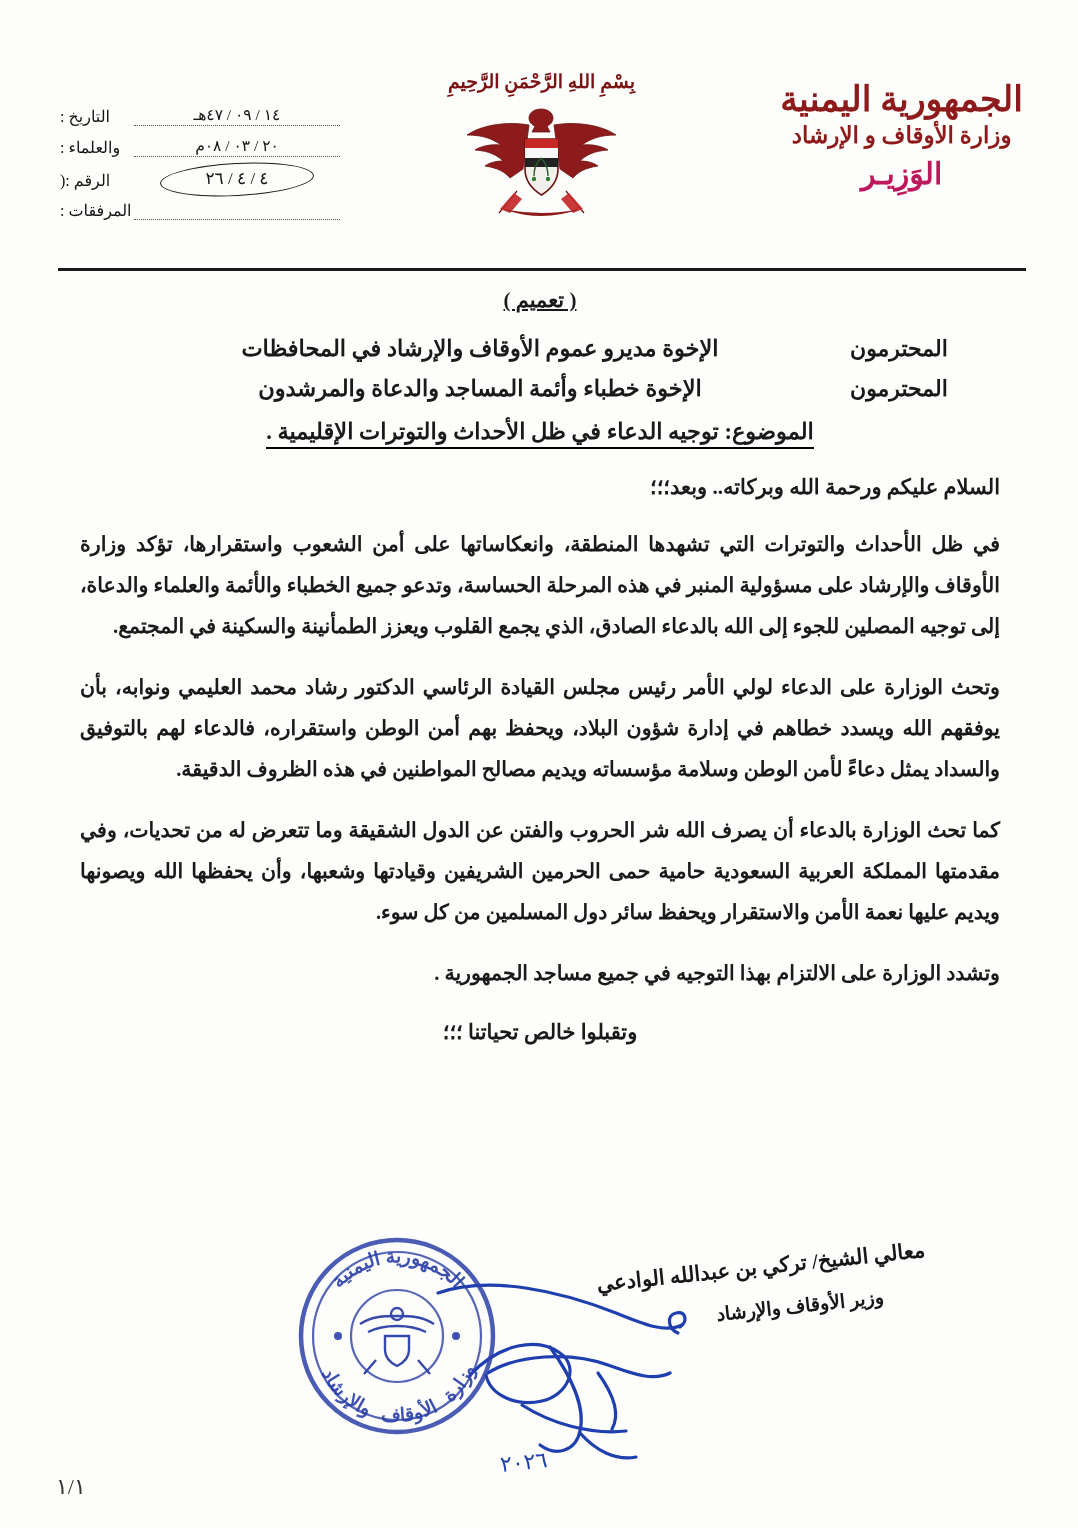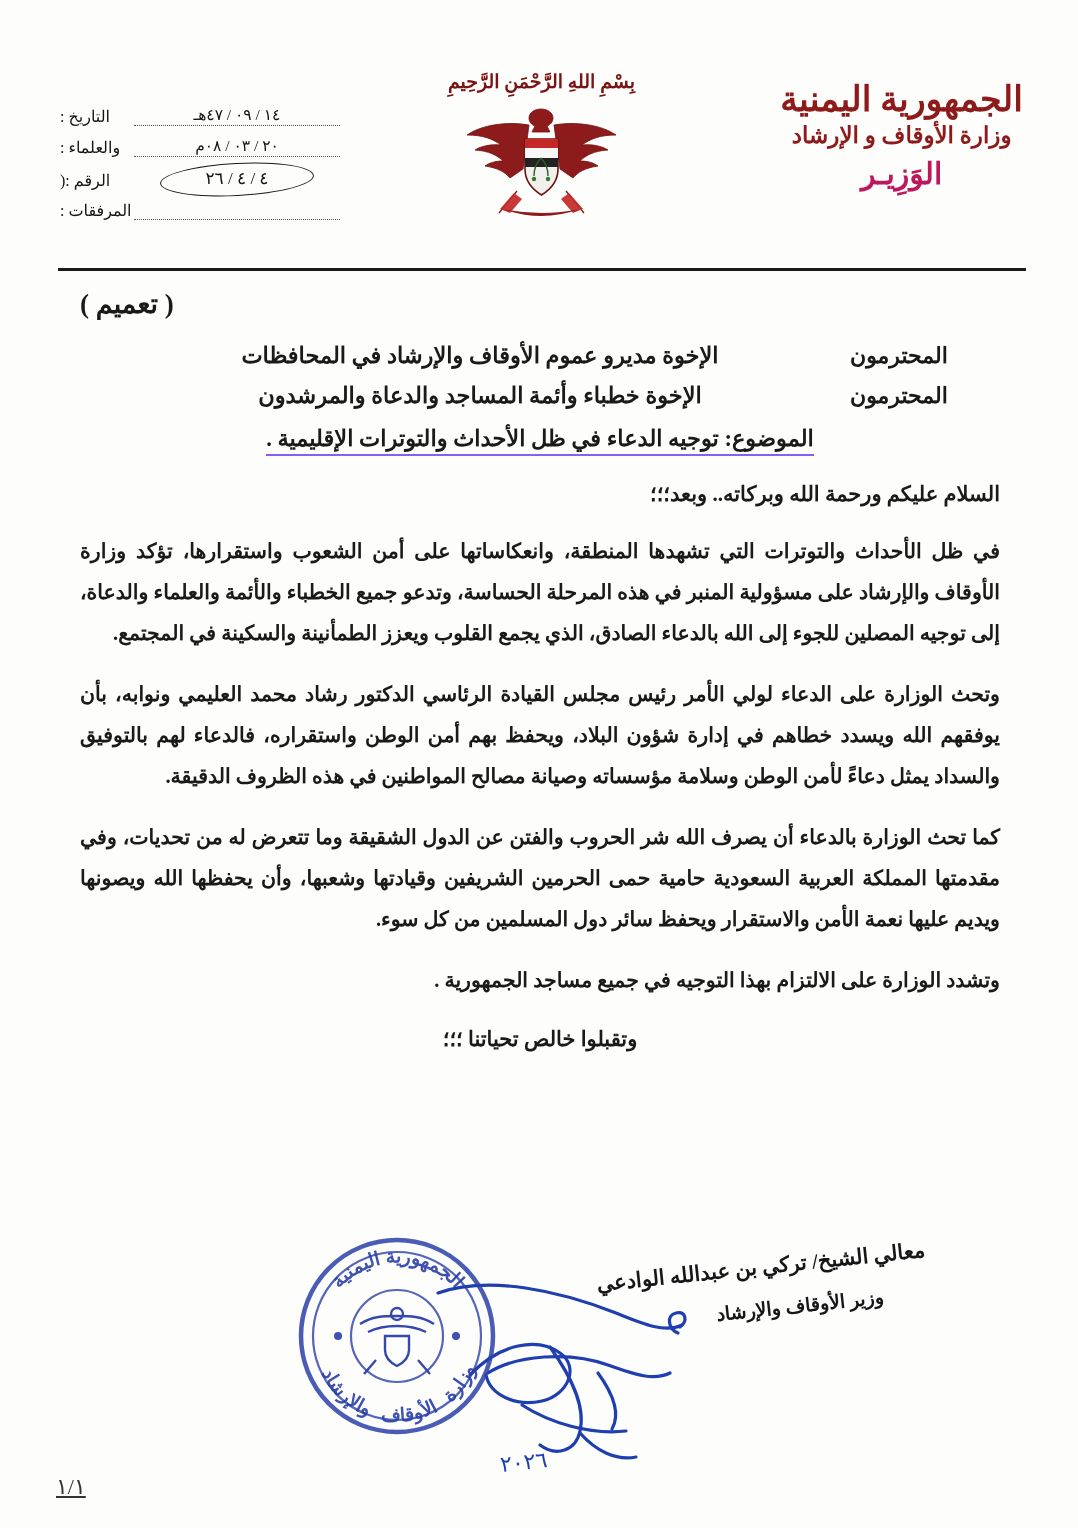--- a/index.html
+++ b/index.html
@@ -145,45 +145,46 @@
   
   .body-wrap {
     position: absolute;
     top: 288px;
     left: 80px;
     right: 78px;
     direction: rtl;
     text-align: right;
   }
   .circ-title {
-    text-align: left;
-    font-size: 27px;
+    text-align: center;
+    font-size: 21px;
     font-weight: bold;
     margin: 0 0 22px 0;
     letter-spacing: 0px;
+    text-decoration: underline;
   }
   .addr-line {
     display: flex;
     justify-content: space-between;
     align-items: baseline;
     font-size: 22.5px;
     font-weight: bold;
     margin-bottom: 13px;
   }
   .addr-main { flex: 1; text-align: center; padding-left: 30px;}
   .addr-resp { width: 150px; text-align: left; font-size: 22px;}
 
   .subject {
     text-align: center;
     font-size: 22.5px;
     font-weight: bold;
     margin: 16px 0 30px 0;
   }
   .subject span {
-    border-bottom: 2px solid #8b5cf6;
+    border-bottom: 2px solid #000000;
     padding-bottom: 3px;
   }
   .salam {
     text-align: right;
     font-size: 21px;
     font-weight: bold;
     margin: 0 0 24px 0;
     letter-spacing: -0.5px;
   }
   p.para {
@@ -244,21 +245,20 @@
     height: 215px;
   }
 
   .pagenum {
     position: absolute;
     bottom: 28px;
     left: 56px;
     font-size: 22px;
     color: #333;
     direction: ltr;
-    text-decoration: underline;
   }
 </style>
 </head>
 <body>
 
 <div class="page">
 
   <div class="header">
 
     <div class="hdr-right">
@@ -334,21 +334,21 @@
       <span class="addr-main">الإخوة خطباء وأئمة المساجد والدعاة والمرشدون</span>
     </div>
 
     <div class="subject">
       <span>الموضوع: توجيه الدعاء في ظل الأحداث والتوترات الإقليمية .</span>
     </div>
 
     <div class="salam">السلام عليكم ورحمة الله وبركاته.. وبعد؛؛؛</div>
 
     <p class="para">في ظل الأحداث والتوترات التي تشهدها المنطقة، وانعكاساتها على أمن الشعوب واستقرارها، تؤكد وزارة الأوقاف والإرشاد على مسؤولية المنبر في هذه المرحلة الحساسة، وتدعو جميع الخطباء والأئمة والعلماء والدعاة، إلى توجيه المصلين للجوء إلى الله بالدعاء الصادق، الذي يجمع القلوب ويعزز الطمأنينة والسكينة في المجتمع.</p>
-    <p class="para">وتحث الوزارة على الدعاء لولي الأمر رئيس مجلس القيادة الرئاسي الدكتور رشاد محمد العليمي ونوابه، بأن يوفقهم الله ويسدد خطاهم في إدارة شؤون البلاد، ويحفظ بهم أمن الوطن واستقراره، فالدعاء لهم بالتوفيق والسداد يمثل دعاءً لأمن الوطن وسلامة مؤسساته وصيانة مصالح المواطنين في هذه الظروف الدقيقة.</p>
+    <p class="para">وتحث الوزارة على الدعاء لولي الأمر رئيس مجلس القيادة الرئاسي الدكتور رشاد محمد العليمي ونوابه، بأن يوفقهم الله ويسدد خطاهم في إدارة شؤون البلاد، ويحفظ بهم أمن الوطن واستقراره، فالدعاء لهم بالتوفيق والسداد يمثل دعاءً لأمن الوطن وسلامة مؤسساته ويديم مصالح المواطنين في هذه الظروف الدقيقة.</p>
     <p class="para">كما تحث الوزارة بالدعاء أن يصرف الله شر الحروب والفتن عن الدول الشقيقة وما تتعرض له من تحديات، وفي مقدمتها المملكة العربية السعودية حامية حمى الحرمين الشريفين وقيادتها وشعبها، وأن يحفظها الله ويصونها ويديم عليها نعمة الأمن والاستقرار ويحفظ سائر دول المسلمين من كل سوء.</p>
     <p class="para">وتشدد الوزارة على الالتزام بهذا التوجيه في جميع مساجد الجمهورية .</p>
 
     <div class="closing">وتقبلوا خالص تحياتنا ؛؛؛</div>
   </div>
 
   <div class="sig-block">
     <div class="sig-name">معالي الشيخ/ تركي بن عبدالله الوادعي</div>
     <div class="sig-role">وزير الأوقاف والإرشاد</div>
   </div>

